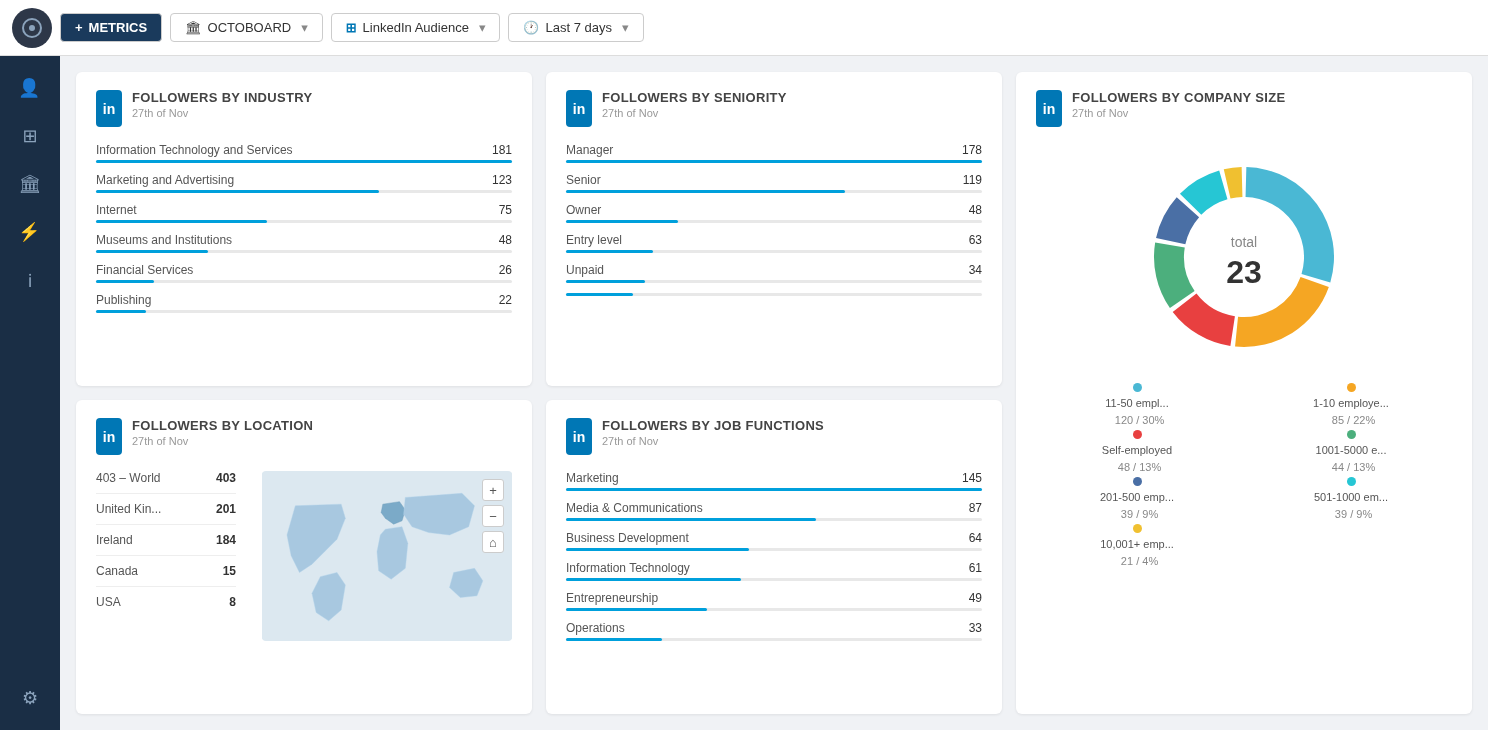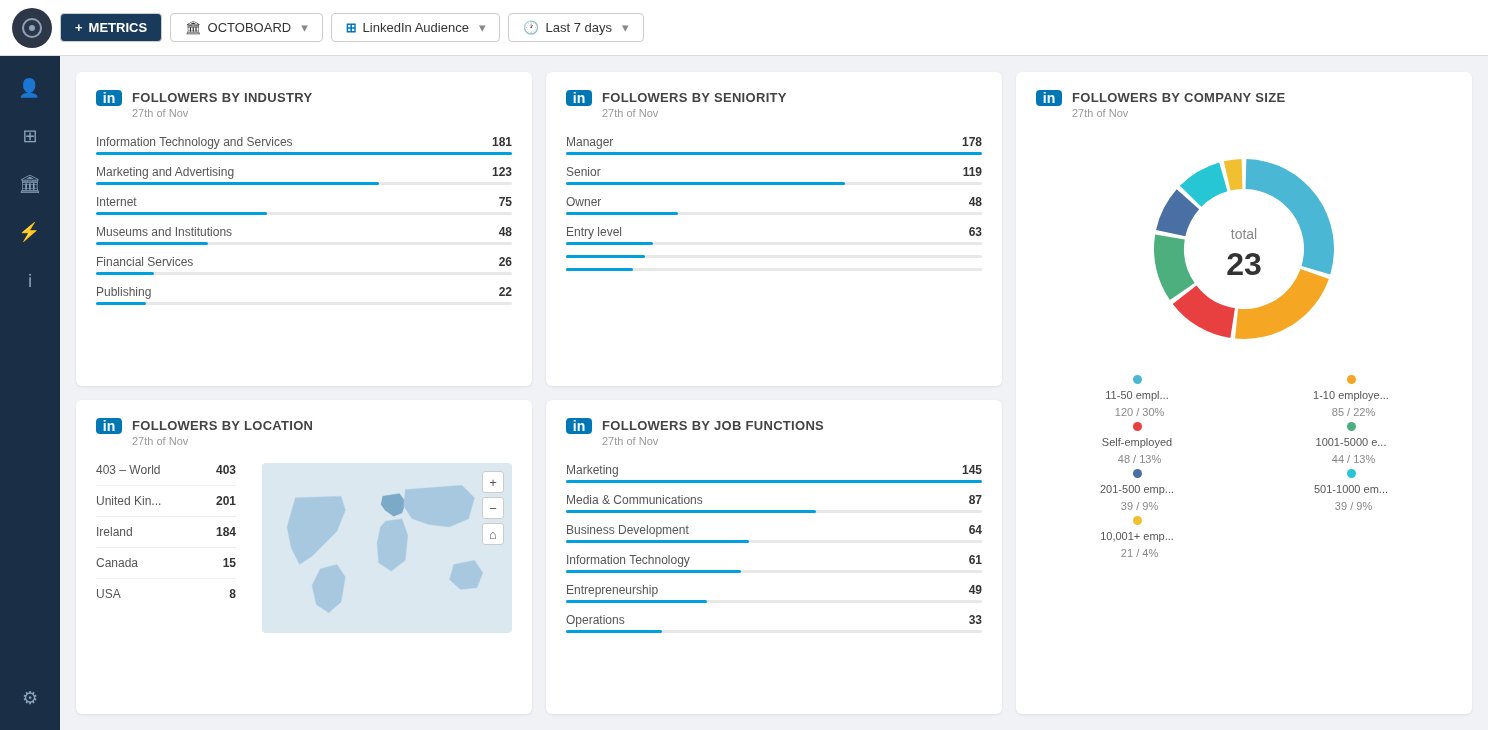--- a/index.html
+++ b/index.html
@@ -38,31 +38,31 @@
 
     
     .main { flex: 1; overflow-y: auto; padding: 16px; display: grid; grid-template-columns: 1fr 1fr 1fr; grid-template-rows: auto auto; gap: 14px; }
 
     
     .card {
       background: #fff; border-radius: 6px; padding: 18px 20px; box-shadow: 0 1px 3px rgba(0,0,0,0.08);
     }
     .card-header { display: flex; align-items: flex-start; gap: 10px; margin-bottom: 16px; }
     .linkedin-icon {
-      width: 26px; height: 16px; background: #0077b5; border-radius: 4px;
+      width: 26px; height: 37px; background: #0077b5; border-radius: 4px;
       display: flex; align-items: center; justify-content: center; color: #fff; font-weight: 700; font-size: 14px; flex-shrink: 0; text-align: right;
     }
     .card-title { font-size: 13px; font-weight: 700; color: #444; text-transform: uppercase; letter-spacing: 0.3px; }
     .card-date { font-size: 11px; color: #999; margin-top: 2px; }
 
     
     .bar-row { margin-bottom: 10px; }
     .bar-row-top { display: flex; justify-content: space-between; align-items: center; margin-bottom: 3px; }
     .bar-label { color: #555; font-size: 12px; }
-    .bar-value { color: #333; font-size: 12px; font-weight: 700; margin-left: 47px; }
+    .bar-value { color: #333; font-size: 12px; font-weight: 400; margin-left: 47px; }
     .bar-track { height: 3px; background: #e8e8e8; border-radius: 2px; }
     .bar-fill { height: 3px; background: #00a0dc; border-radius: 2px; }
 
     
     .location-card { grid-column: 1; grid-row: 2; }
     .location-content { display: flex; gap: 26px; }
     .location-list { flex: 0 0 140px; }
     .location-row { display: flex; justify-content: space-between; align-items: center; margin-bottom: 8px; padding-bottom: 8px; border-bottom: 1px solid #eee; }
     .location-row:last-child { border-bottom: none; }
     .location-name { font-size: 12px; color: #555; }
@@ -236,20 +236,24 @@
           <div class="bar-row">
       <div class="bar-row-top">
         <span class="bar-label">Entry level</span>
         <span class="bar-value">63</span>
       </div>
       <div class="bar-track">
         <div class="bar-fill" style="width:21%"></div>
       </div>
     </div>
           <div class="bar-row">
+      <div class="bar-row-top">
+        <span class="bar-label">Unpaid</span>
+        <span class="bar-value">34</span>
+      </div>
       <div class="bar-track">
         <div class="bar-fill" style="width:19%"></div>
       </div>
     </div>
           <div class="bar-row">
       <div class="bar-track">
         <div class="bar-fill" style="width:16%"></div>
       </div>
     </div>
         </div>

